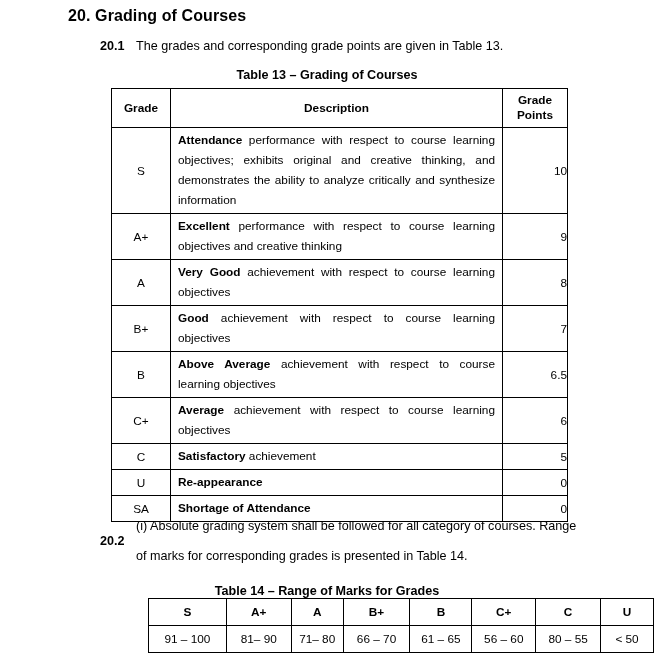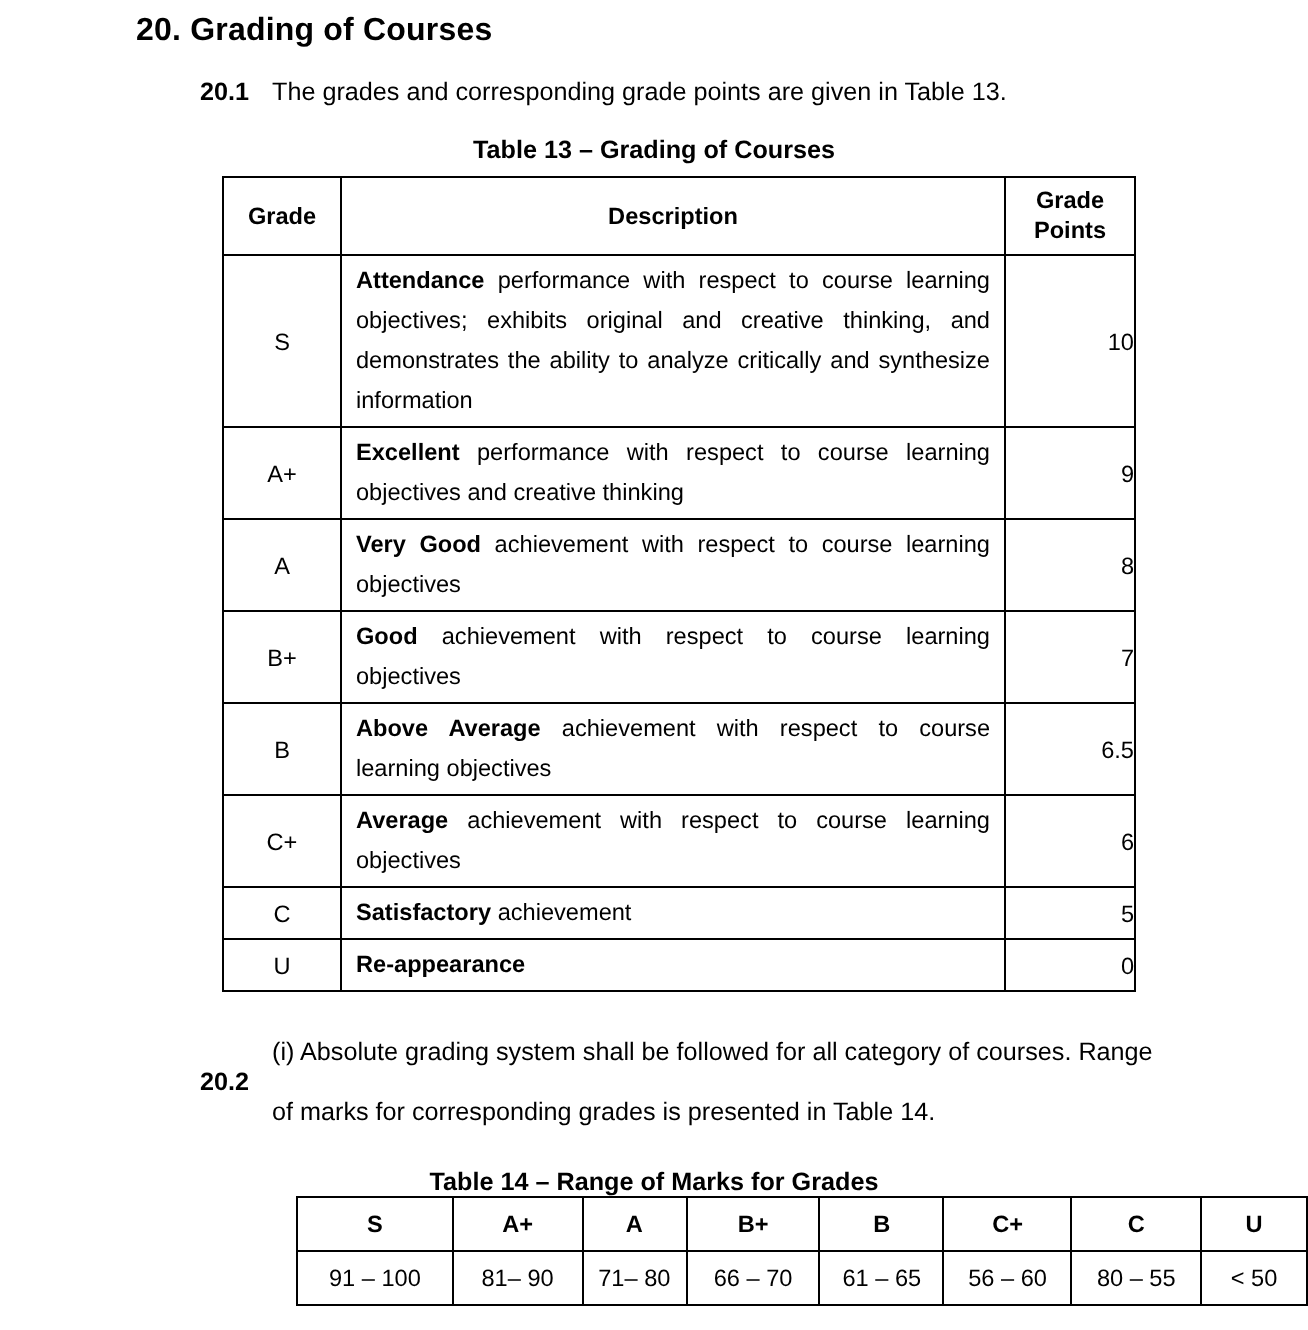--- a/index.html
+++ b/index.html
@@ -188,20 +188,25 @@
           <td class="pts">6</td>
         </tr>
         <tr>
           <td class="grade">C</td>
           <td class="desc"><b>Satisfactory</b><span> achievement</span></td>
           <td class="pts">5</td>
         </tr>
         <tr>
           <td class="grade">U</td>
           <td class="desc"><b>Re-appearance</b><span></span></td>
+          <td class="pts">0</td>
+        </tr>
+        <tr>
+          <td class="grade">SA</td>
+          <td class="desc"><b>Shortage of Attendance</b><span></span></td>
           <td class="pts">0</td>
         </tr>
       </tbody>
   </table>
 
   <div class="clause" id="clause-20-2">
     <span class="num">20.2</span>
     <span class="body">
       <span class="line1">(i) Absolute grading system shall be followed for all category of courses. Range</span>
       <span class="line2">of marks for corresponding grades is presented in Table 14.</span>

